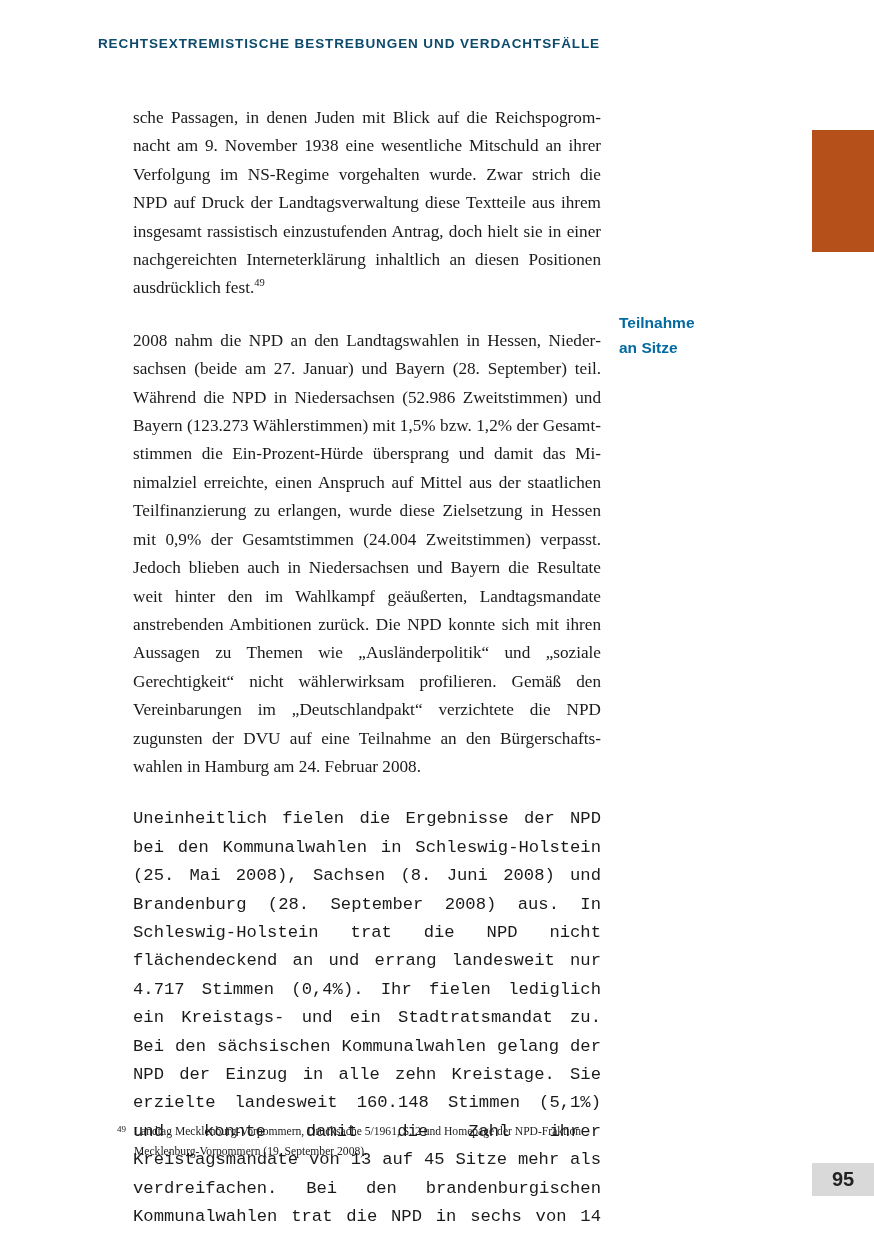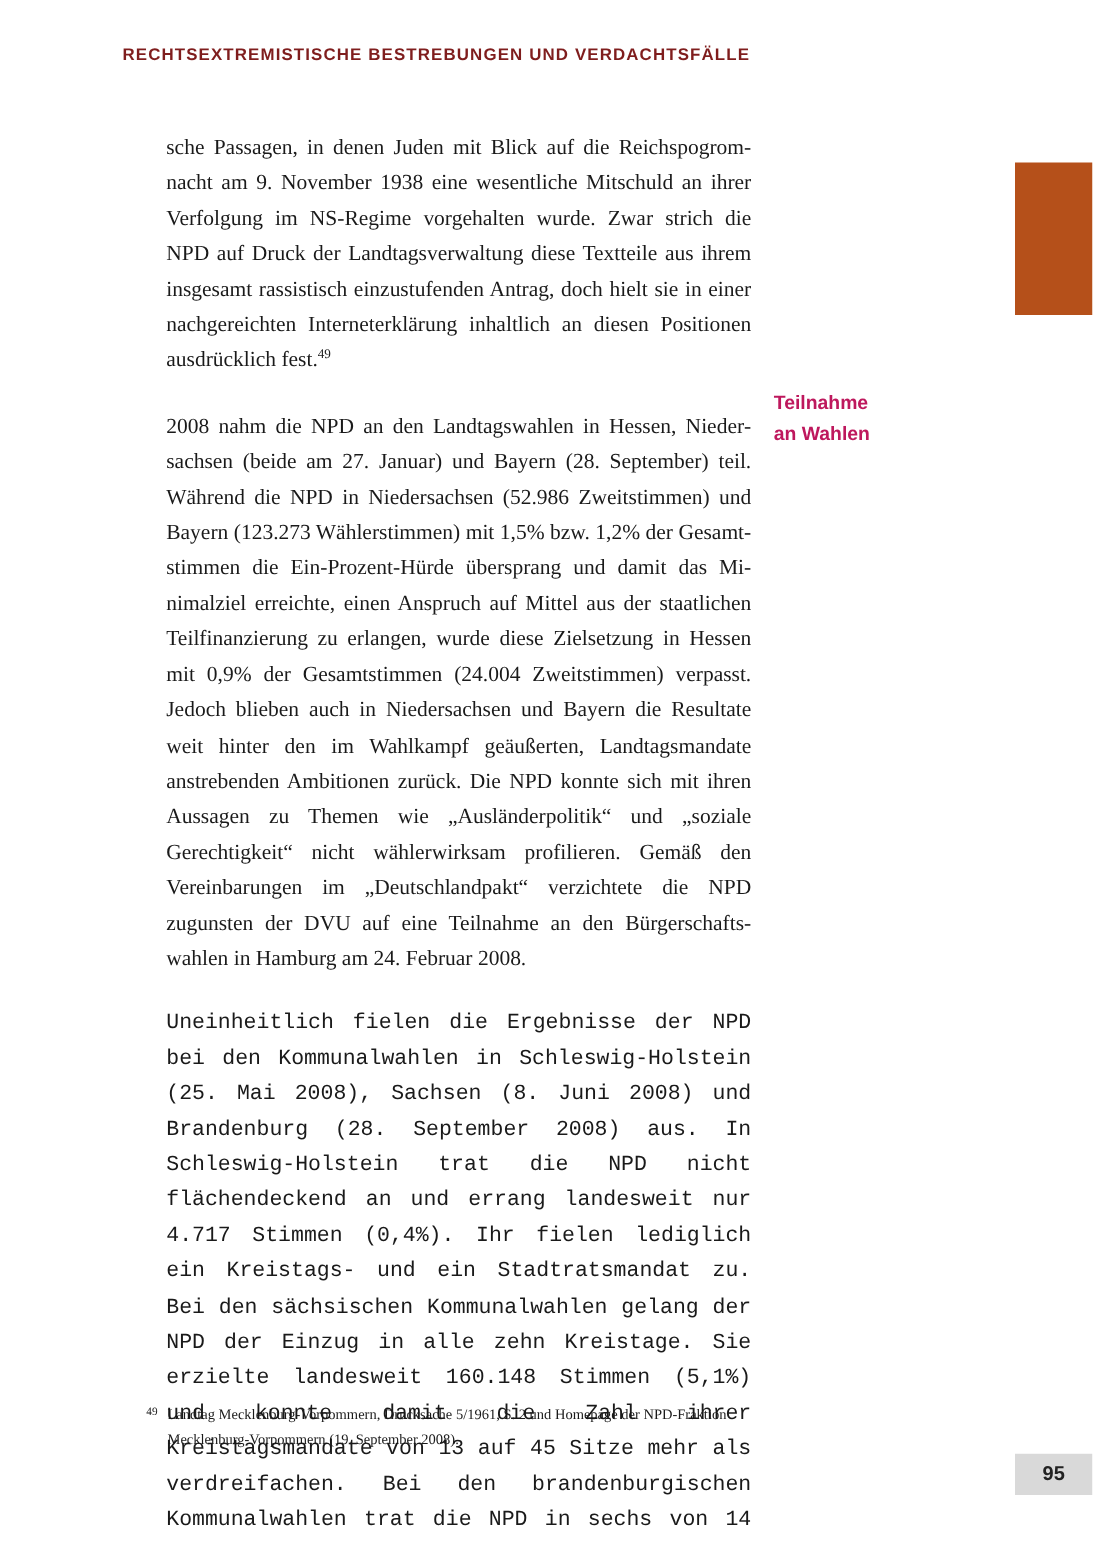--- a/index.html
+++ b/index.html
@@ -22,21 +22,21 @@
   }
   .running-head {
     position: absolute;
     top: 36px;
     left: 0;
     width: 698px;
     text-align: center;
     font-family: "Liberation Sans", sans-serif;
     font-size: 13.5px;
     letter-spacing: 0.9px;
-    color: #7f1d1d;
+    color: #0c4a6e;
     font-weight: 600;
   }
   .orange-tab {
     position: absolute;
     top: 130px;
     left: 812px;
     width: 62px;
     height: 122px;
     background: #b5501a;
   }
@@ -65,21 +65,21 @@
   }
   .margin-note {
     position: absolute;
     top: 310px;
     left: 619px;
     width: 200px;
     font-family: "Liberation Sans", sans-serif;
     font-weight: bold;
     font-size: 15.5px;
     line-height: 25px;
-    color: #be185d;
+    color: #0369a1;
   }
   .footnote-area {
     position: absolute;
     top: 1122px;
     left: 117px;
     width: 490px;
   }
   .footnote {
     font-size: 11.6px;
     line-height: 19.5px;
@@ -101,36 +101,36 @@
     left: 812px;
     top: 1163px;
     width: 62px;
     height: 33px;
     background: #d9d9d9;
     display: flex;
     align-items: center;
     justify-content: center;
     font-family: "Liberation Sans", sans-serif;
     font-weight: bold;
-    font-size: 16px;
+    font-size: 20px;
     color: #222222;
   }
 </style>
 </head>
 <body>
 
 <div class="page">
 
   <div class="running-head">RECHTSEXTREMISTISCHE BESTREBUNGEN UND VERDACHTSFÄLLE</div>
 
   <div class="orange-tab"></div>
 
   <div class="margin-note">
     <div>Teilnahme</div>
-    <div>an Wahlen</div>
+    <div>an Sitze</div>
   </div>
 
   <div class="content">
     <p class="para"><span>sche Passagen, in denen Juden mit Blick auf die Reichspogrom­nacht am 9. November 1938 eine wesentliche Mitschuld an ihrer Verfolgung im NS-Regime vorgehalten wurde. Zwar strich die NPD auf Druck der Landtagsverwaltung diese Textteile aus ihrem insgesamt rassistisch einzustufenden Antrag, doch hielt sie in einer nachgereichten Internet­erklärung inhaltlich an diesen Po­sitionen ausdrücklich fest.</span><sup>49</sup></p>
     <p class="para">2008 nahm die NPD an den Landtagswahlen in Hessen, Nieder­sachsen (beide am 27. Januar) und Bayern (28. September) teil. Während die NPD in Niedersachsen (52.986 Zweitstimmen) und Bayern (123.273 Wählerstimmen) mit 1,5% bzw. 1,2% der Gesamt­stimmen die Ein-Prozent-Hürde übersprang und damit das Mi­nimalziel erreichte, einen Anspruch auf Mittel aus der staatli­chen Teilfinanzierung zu erlangen, wurde diese Zielsetzung in Hessen mit 0,9% der Gesamtstimmen (24.004 Zweitstimmen) ver­passt. Jedoch blieben auch in Niedersachsen und Bayern die Re­sultate weit hinter den im Wahlkampf geäußerten, Landtags­mandate anstrebenden Ambitionen zurück. Die NPD konnte sich mit ihren Aussagen zu Themen wie „Ausländerpolitik“ und „so­ziale Gerechtigkeit“ nicht wählerwirksam profilieren. Gemäß den Vereinbarungen im „Deutschlandpakt“ verzichtete die NPD zugunsten der DVU auf eine Teilnahme an den Bürgerschafts­wahlen in Hamburg am 24. Februar 2008.</p>
     <p class="para">Uneinheitlich fielen die Ergebnisse der NPD bei den Kommu­nalwahlen in Schleswig-Holstein (25. Mai 2008), Sachsen (8. Juni 2008) und Brandenburg (28. September 2008) aus. In Schleswig-Holstein trat die NPD nicht flächendeckend an und errang lan­desweit nur 4.717 Stimmen (0,4%). Ihr fielen lediglich ein Kreis­tags- und ein Stadtratsmandat zu. Bei den sächsischen Kommu­nalwahlen gelang der NPD der Einzug in alle zehn Kreistage. Sie erzielte landesweit 160.148 Stimmen (5,1%) und konnte damit die Zahl ihrer Kreistagsmandate von 13 auf 45 Sitze mehr als ver­dreifachen. Bei den brandenburgischen Kommunalwahlen trat die NPD in sechs von 14 Landkreisen und in der kreisfreien Stadt Cottbus an. Bis auf die Doppelkandidatur in einem Kreistag ver­mieden es NPD und DVU im Sinne des „Deutschlandpakts“,</p>
   </div>
 
   <div class="footnote-area">
     <div class="footnote">

